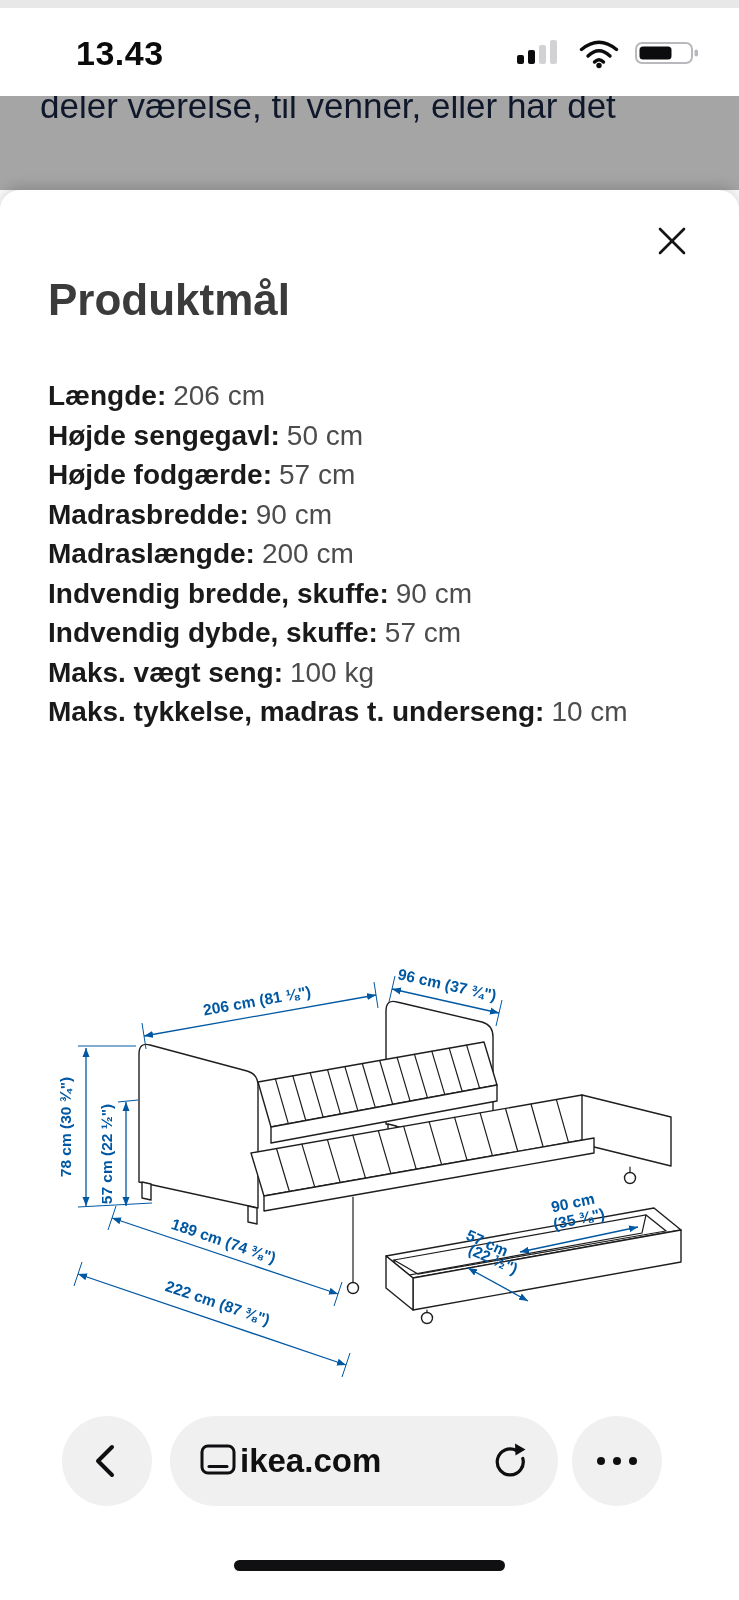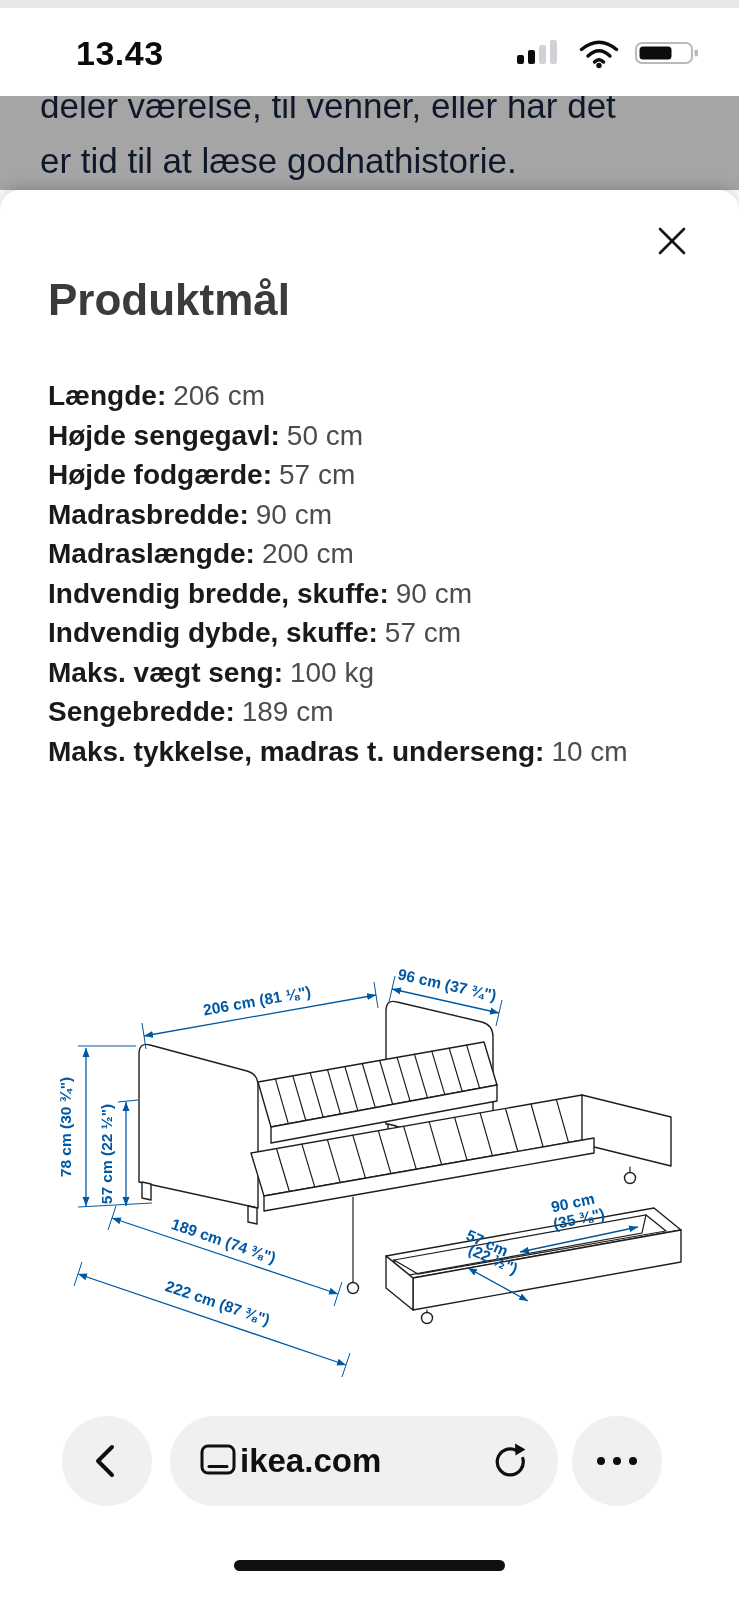--- a/index.html
+++ b/index.html
@@ -67,21 +67,20 @@
       <svg width="66" height="32">
         <rect x="1" y="6" width="56" height="20" rx="6" stroke="#b9b9bd" stroke-width="2" fill="none"></rect>
         <rect x="4.5" y="9.5" width="32" height="13" rx="3.5" fill="#0c0c0e"></rect>
         <rect x="59.5" y="12.5" width="3.5" height="7" rx="1.75" fill="#b9b9bd"></rect>
       </svg>
     </div>
   </div>
 
   <div class="dimmed">
     <div class="l1">deler værelse, til venner, eller har det</div>
-    <div class="l2">er tid til at læse godnathistorie.</div>
   </div>
 
   <div class="sheet">
 
     <div class="close-btn">
       <svg width="36" height="36">
         <line x1="6" y1="6" x2="30" y2="30" stroke="#141414" stroke-width="2.6" stroke-linecap="round"></line>
         <line x1="30" y1="6" x2="6" y2="30" stroke="#141414" stroke-width="2.6" stroke-linecap="round"></line>
       </svg>
     </div>
@@ -90,21 +89,20 @@
 
     <div class="specs">
       <div class="spec-row"><span class="spec-label">Længde:</span><span class="spec-value">206 cm</span></div>
       <div class="spec-row"><span class="spec-label">Højde sengegavl:</span><span class="spec-value">50 cm</span></div>
       <div class="spec-row"><span class="spec-label">Højde fodgærde:</span><span class="spec-value">57 cm</span></div>
       <div class="spec-row"><span class="spec-label">Madrasbredde:</span><span class="spec-value">90 cm</span></div>
       <div class="spec-row"><span class="spec-label">Madraslængde:</span><span class="spec-value">200 cm</span></div>
       <div class="spec-row"><span class="spec-label">Indvendig bredde, skuffe:</span><span class="spec-value">90 cm</span></div>
       <div class="spec-row"><span class="spec-label">Indvendig dybde, skuffe:</span><span class="spec-value">57 cm</span></div>
       <div class="spec-row"><span class="spec-label">Maks. vægt seng:</span><span class="spec-value">100 kg</span></div>
-      <div class="spec-row"><span class="spec-label">Sengebredde:</span><span class="spec-value">189 cm</span></div>
       <div class="spec-row"><span class="spec-label">Maks. tykkelse, madras t. underseng:</span><span class="spec-value">10 cm</span></div>
     </div>
 
     <svg class="drawing" width="690" height="450" viewBox="0 0 690 450">
       <defs>
         <marker id="ah" markerWidth="10" markerHeight="8" refX="9" refY="4" orient="auto-start-reverse" markerUnits="userSpaceOnUse">
           <path d="M0,0.5 L9,4 L0,7.5 Z" fill="#0058a3"></path>
         </marker>
       </defs>
 

